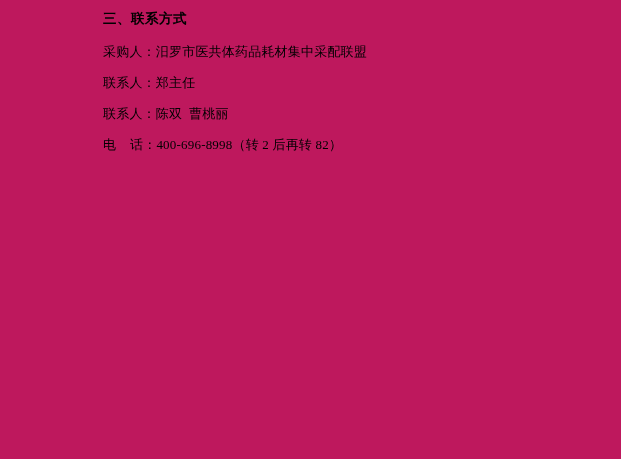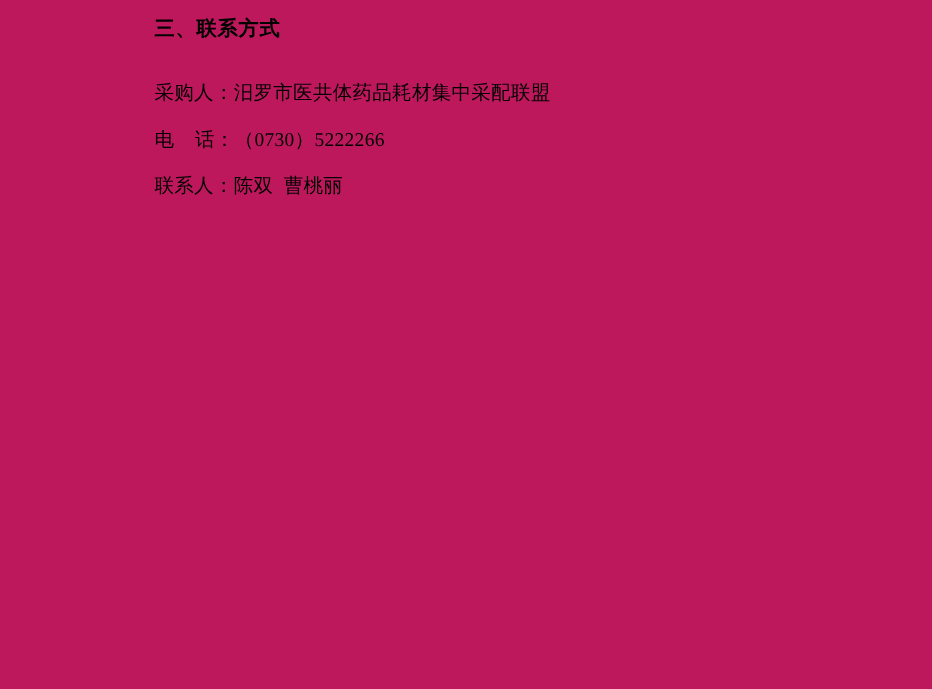--- a/index.html
+++ b/index.html
@@ -31,35 +31,36 @@
     margin: 4px 0 0 103px;
     letter-spacing: 0.5px;
   }
   .line {
     font-size: 13px;
     line-height: 1;
     margin: 0 0 0 103px;
     white-space: pre;
     letter-spacing: 0.2px;
   }
-  .line-1 { margin-top: 29px; }
+  .line-1 { margin-top: 19px; }
   .line-gap { margin-top: 18px; }
 </style>
 </head>
 <body>
 
 <div class="page">
   <div class="doc-body">
 
     <div class="heading">三、联系方式</div>
 
     <div class="line line-1">采购人：汨罗市医共体药品耗材集中采配联盟</div>
 
+    <div class="line line-gap">联系人：郑主任</div>
 
-    <div class="line line-gap">电    话：（0730）5222266</div>
 
 
 
     <div class="line line-gap">联系人：陈双  曹桃丽</div>
 
+    <div class="line line-gap">电    话：400-696-8998（转 2 后再转 82）</div>
 
   </div>
 </div>
 
 </body></html>

